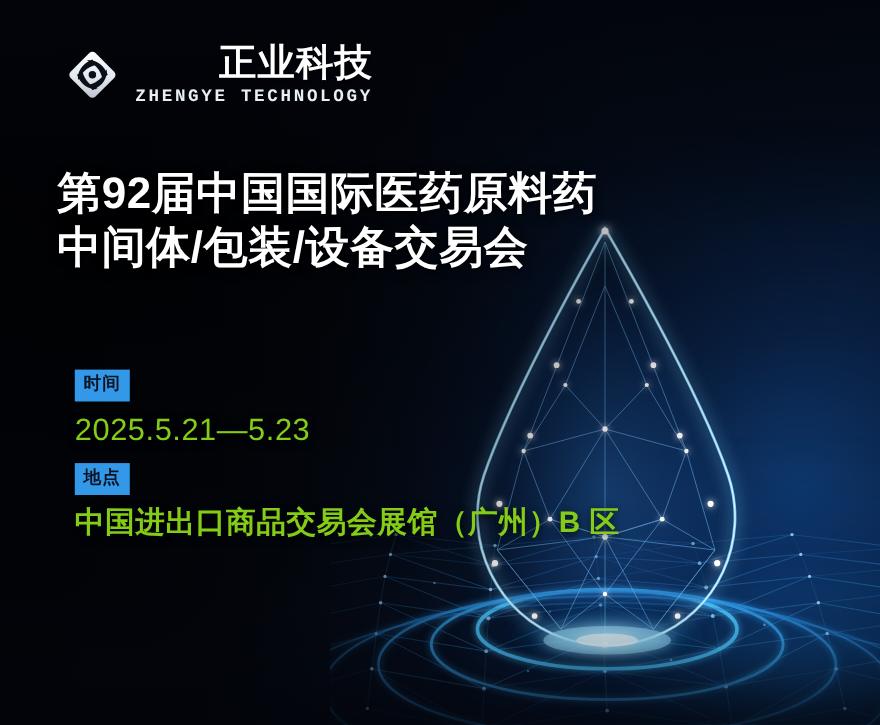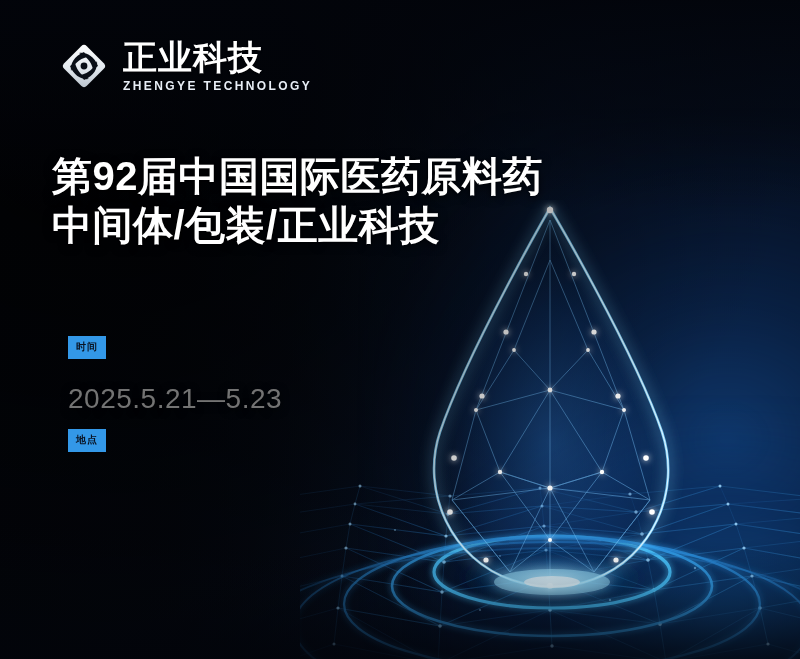--- a/index.html
+++ b/index.html
@@ -79,28 +79,29 @@
   .logo-mark svg { display:block; width:100%; height:100%; }
   .logo-text { display: flex; flex-direction: column; justify-content: center; }
   .logo-cn {
     color: #ffffff;
     font-size: 34px;
     font-weight: 700;
     line-height: 1.05;
     letter-spacing: 1px;
     font-family: "Liberation Sans", "DejaVu Sans", sans-serif;
     text-shadow: 0 1px 2px rgba(0,0,0,0.7);
+    text-align: right;
   }
   .logo-en {
     color: #e8eef6;
-    font-size: 12px;
+    font-size: 16px;
     font-weight: 700;
     letter-spacing: 2.4px;
     margin-top: 3px;
-    font-family: Liberation Sans, sans-serif;
+    font-family: Liberation Mono, monospace;
   }
 
   
   .headline {
     position: absolute;
     left: 52px; top: 152px;
     width: 620px;
   }
   .headline .line {
     color: #ffffff;
@@ -118,31 +119,31 @@
     position: absolute;
     left: 68px; top: 336px;
     width: 600px;
   }
   .info-block { margin-bottom: 14px; }
   .info-block:last-child { margin-bottom: 0; }
   .badge {
     display: inline-block;
     background: #3398e8;
     color: #0a1424;
-    font-size: 10px;
+    font-size: 16px;
     font-weight: 700;
     line-height: 1;
     padding: 6px 8px 7px 8px;
     letter-spacing: 1px;
     font-family: "Liberation Sans", "DejaVu Sans", sans-serif;
   }
   .info-value {
     display: block;
-    margin-top: 24px;
-    color: #737373;
+    margin-top: 10px;
+    color: #84cc16;
     font-size: 28px;
     font-weight: 400;
     line-height: 1.15;
     letter-spacing: 0.5px;
     white-space: nowrap;
     font-family: "Liberation Sans", "DejaVu Sans", sans-serif;
     text-shadow: 0 2px 8px rgba(0,0,0,0.8);
   }
   .info-value.bold { font-weight: 700; font-size: 27px; }
 </style>
@@ -358,30 +359,31 @@
       </svg>
     </span>
     <span class="logo-text">
       <span class="logo-cn">正业科技</span>
       <span class="logo-en">ZHENGYE TECHNOLOGY</span>
     </span>
   </div>
 
   <div class="headline">
     <div class="line">第92届中国国际医药原料药</div>
-    <div class="line">中间体/包装/正业科技</div>
+    <div class="line">中间体/包装/设备交易会</div>
   </div>
 
   <div class="info">
 
     <div class="info-block">
       <span class="badge">时间</span>
       <span class="info-value">2025.5.21—5.23</span>
     </div>
 
     <div class="info-block">
       <span class="badge">地点</span>
+      <span class="info-value bold">中国进出口商品交易会展馆（广州）B 区</span>
     </div>
 
 
   </div>
 
 </div>
 
 </body></html>

